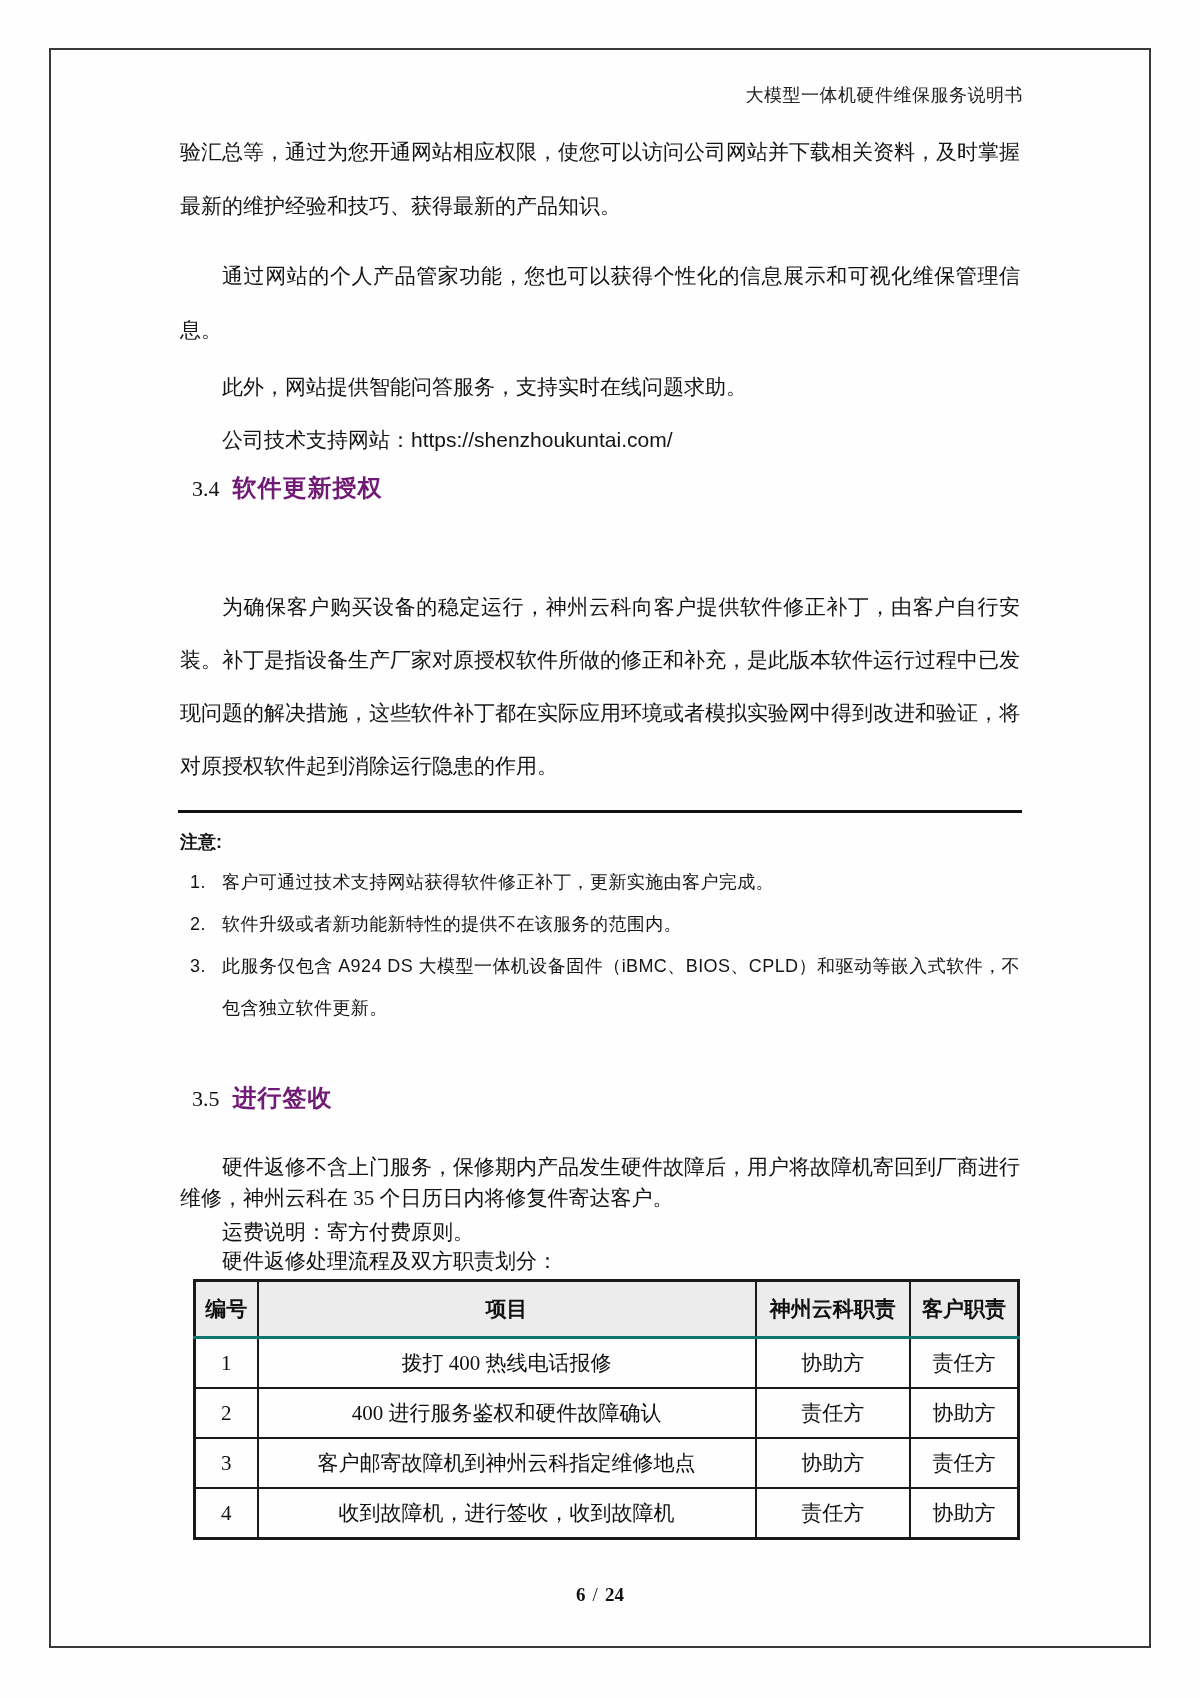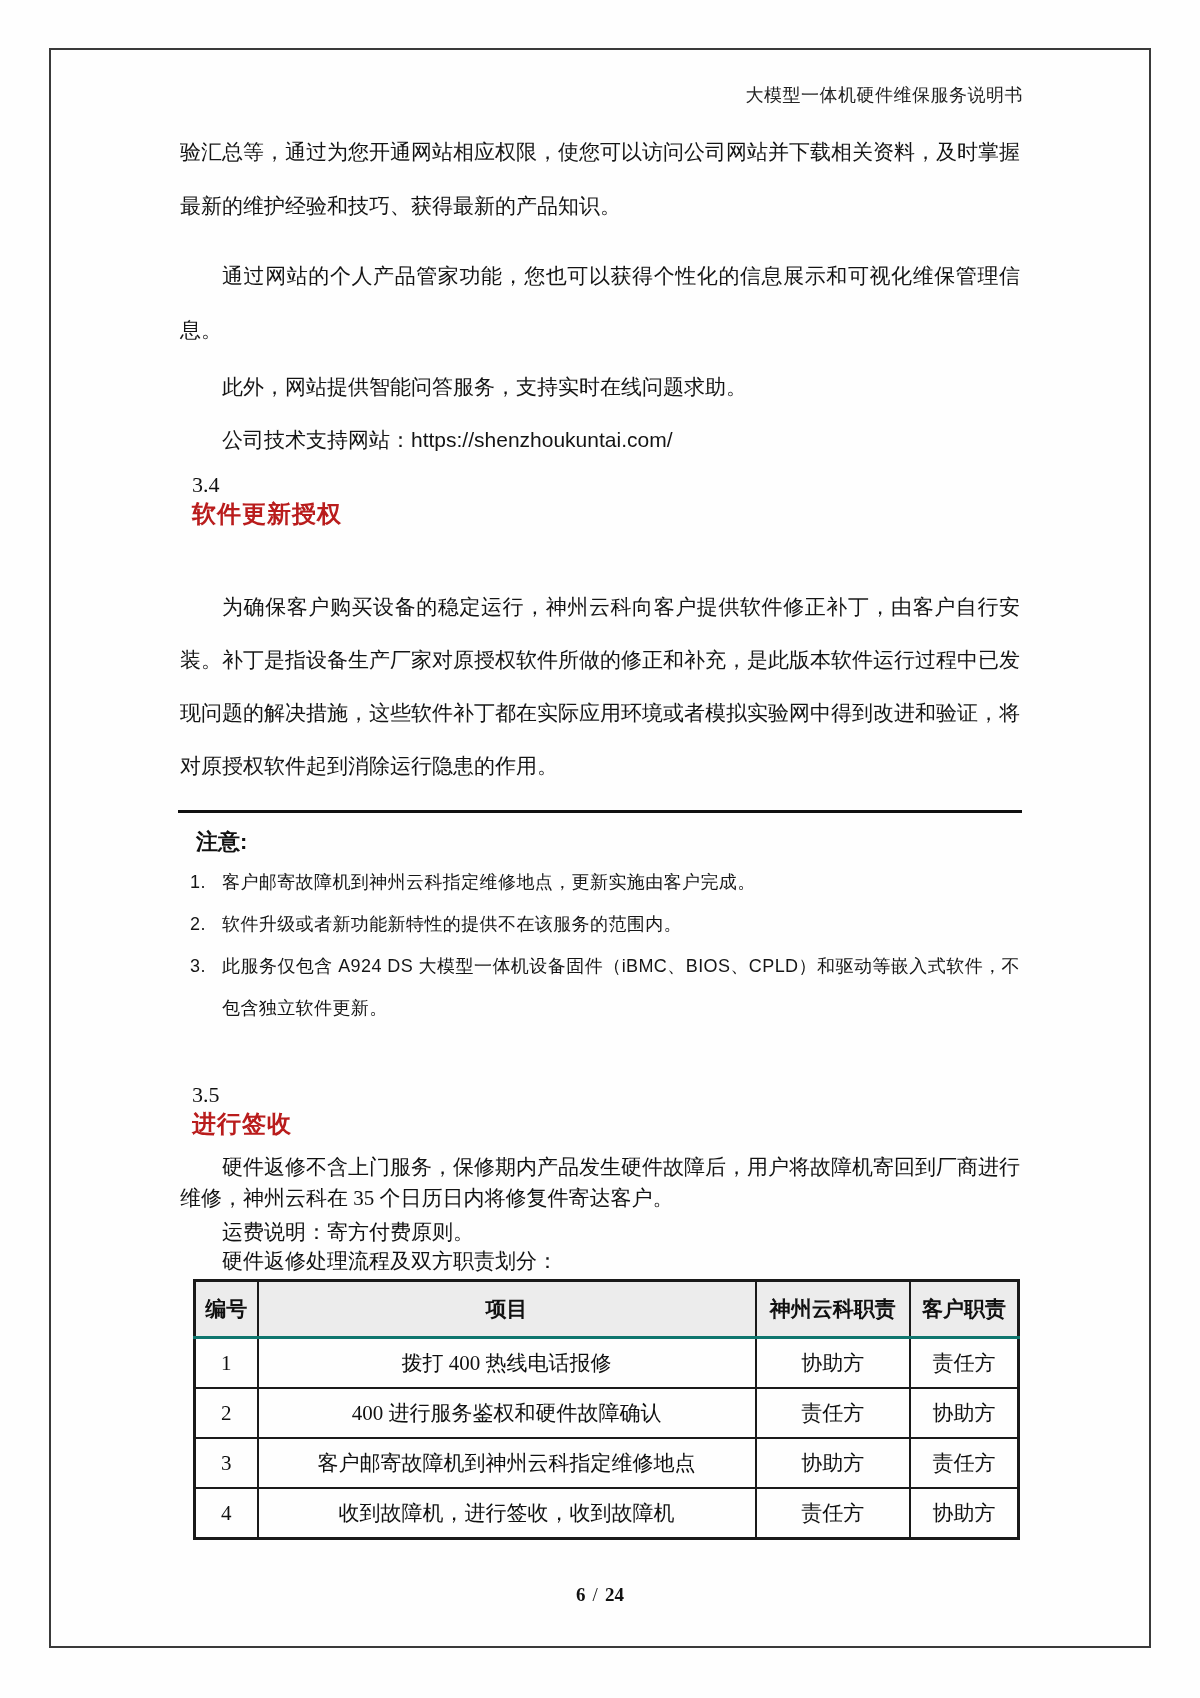--- a/index.html
+++ b/index.html
@@ -39,48 +39,47 @@
     text-align: justify;
     text-justify: inter-ideograph;
     color: #141414;
   }
   .indent { text-indent: 42px; }
   .h-sec {
     position: absolute;
     left: 192px;
     display: flex;
     align-items: baseline;
-    flex-direction: column;
   }
   .h-num {
     font-family: "Liberation Serif", "DejaVu Serif", serif;
     font-size: 22px;
     margin-right: 13px;
     color: #111;
   }
   .h-title {
     font-size: 24px;
     font-weight: bold;
     letter-spacing: 1px;
-    color: #b91c1c;
+    color: #701a75;
   }
   .para-34 { line-height: 53px; }
   .rule {
     position: absolute;
     left: 178px;
     top: 810px;
     width: 844px;
     height: 3px;
     background: #111;
   }
   .note-label {
     position: absolute;
-    left: 196px;
+    left: 180px;
     top: 821px;
-    font-size: 22px;
+    font-size: 18px;
     font-weight: bold;
     line-height: 42px;
     color: #111;
   }
   .notes { position: absolute; left: 180px; top: 861px; width: 840px; }
   .note-item {
     display: flex;
     font-size: 18px;
     line-height: 42px;
     letter-spacing: 0.4px;
@@ -162,21 +161,21 @@
     <span class="h-title">软件更新授权</span>
   </div>
   <div class="blk sans-body para-34 indent" style="top:580px;">为确保客户购买设备的稳定运行，神州云科向客户提供软件修正补丁，由客户自行安装。补丁是指设备生产厂家对原授权软件所做的修正和补充，是此版本软件运行过程中已发现问题的解决措施，这些软件补丁都在实际应用环境或者模拟实验网中得到改进和验证，将对原授权软件起到消除运行隐患的作用。</div>
 
   <div class="rule"></div>
   <div class="note-label">注意:</div>
 
   <div class="notes">
     <div class="note-item">
       <span class="note-num">1.</span>
-      <span class="note-text">客户邮寄故障机到神州云科指定维修地点，更新实施由客户完成。</span>
+      <span class="note-text">客户可通过技术支持网站获得软件修正补丁，更新实施由客户完成。</span>
     </div>
     <div class="note-item">
       <span class="note-num">2.</span>
       <span class="note-text">软件升级或者新功能新特性的提供不在该服务的范围内。</span>
     </div>
     <div class="note-item">
       <span class="note-num">3.</span>
       <span class="note-text">此服务仅包含 A924 DS 大模型一体机设备固件（iBMC、BIOS、CPLD）和驱动等嵌入式软件，不包含独立软件更新。</span>
     </div>
   </div>

